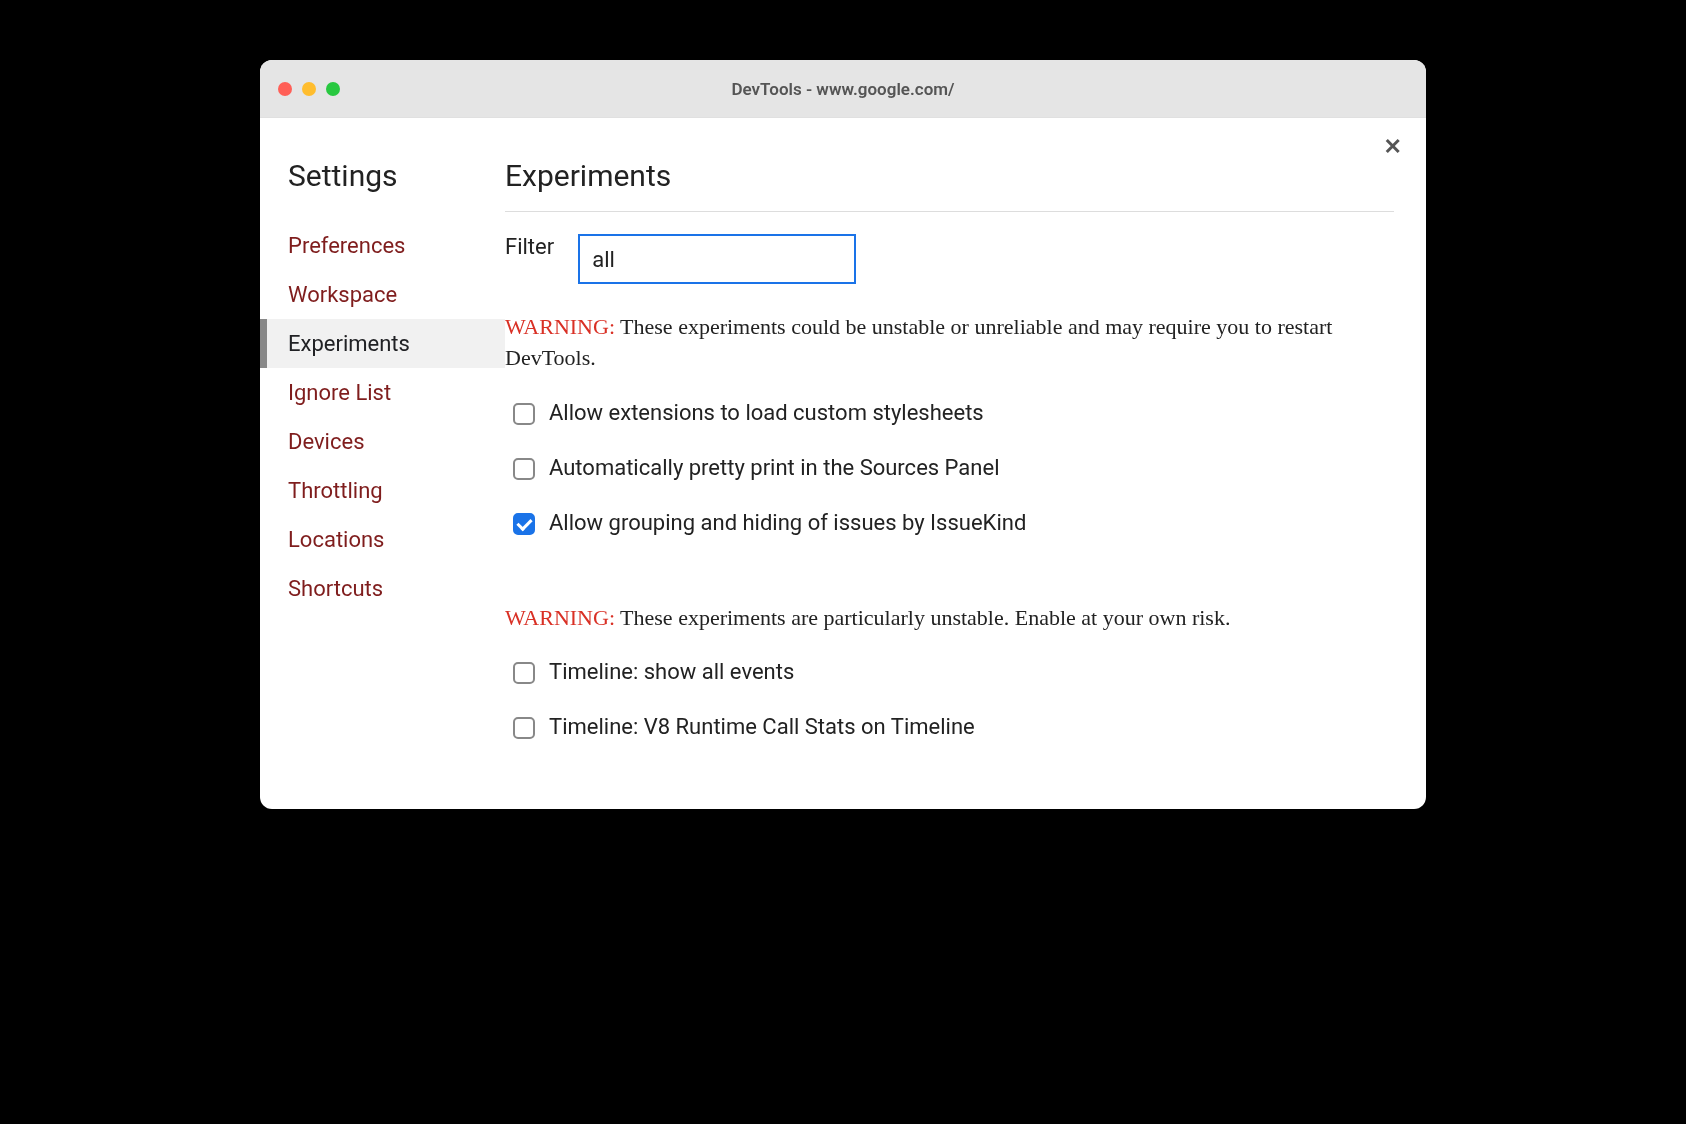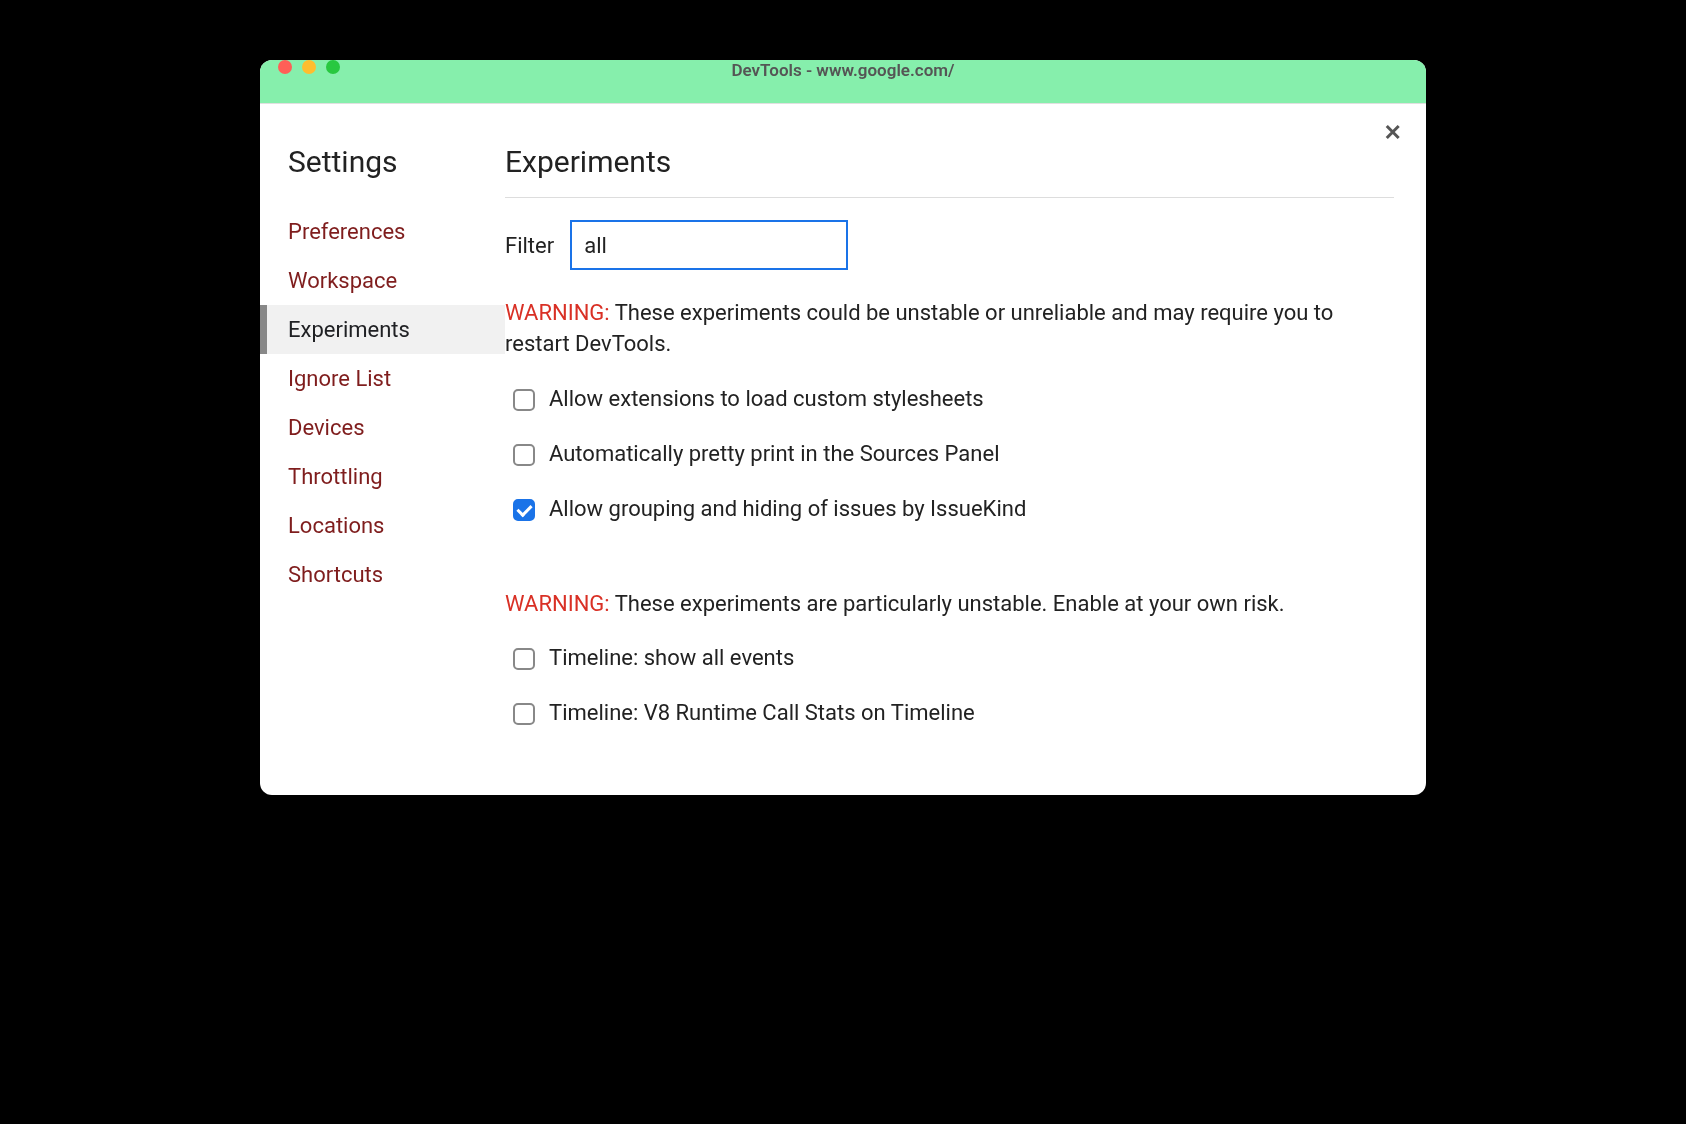--- a/index.html
+++ b/index.html
@@ -21,24 +21,25 @@
     
     .window {
       width: 1166px;
       background: #fff;
       border-radius: 12px;
       overflow: hidden;
       box-shadow: 0 20px 60px rgba(0,0,0,0.5);
     }
     
     .titlebar {
-      height: 44px;
-      background: #86efac;
+      height: 58px;
+      background: #e5e5e5;
       border-bottom: 1px solid #e0e0e0;
       display: flex;
+      align-items: center;
       position: relative;
     }
     
     .traffic-lights {
       display: flex;
       gap: 10px;
       padding-left: 18px;
     }
     
     .traffic-light {
@@ -123,22 +124,21 @@
       font-size: 30px;
       font-weight: 400;
       color: #222;
       padding-bottom: 18px;
       border-bottom: 1px solid #ddd;
       margin-bottom: 22px;
     }
     
     .filter-row {
       display: flex;
-      align-items: center;
-      gap: 16px;
+      gap: 24px;
       margin-bottom: 28px;
     }
     
     .filter-label {
       font-size: 22px;
       color: #222;
     }
     
     .filter-input {
       width: 278px;
@@ -149,20 +149,21 @@
       color: #222;
       outline: none;
       font-family: inherit;
     }
     
     .warning {
       font-size: 22px;
       color: #222;
       margin-bottom: 26px;
       line-height: 1.4;
+      font-family: Liberation Serif, serif;
     }
     
     .warning-label {
       color: #d93025;
     }
     
     .experiment-item {
       display: flex;
       align-items: flex-end;
       gap: 14px;

